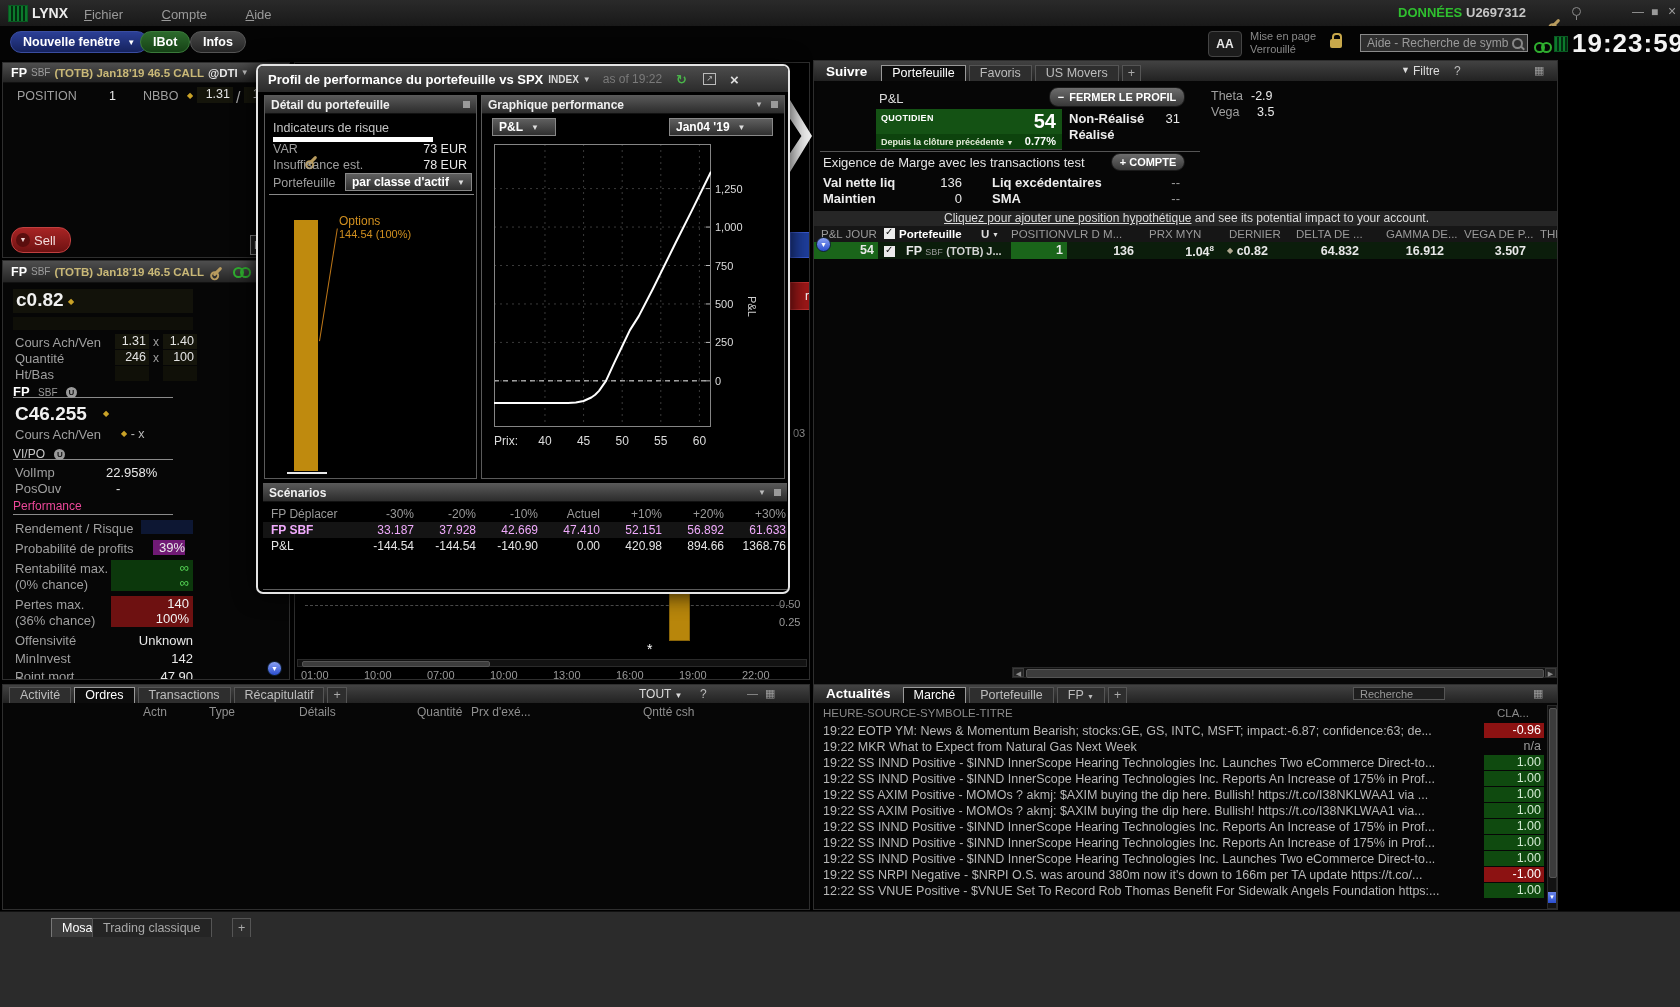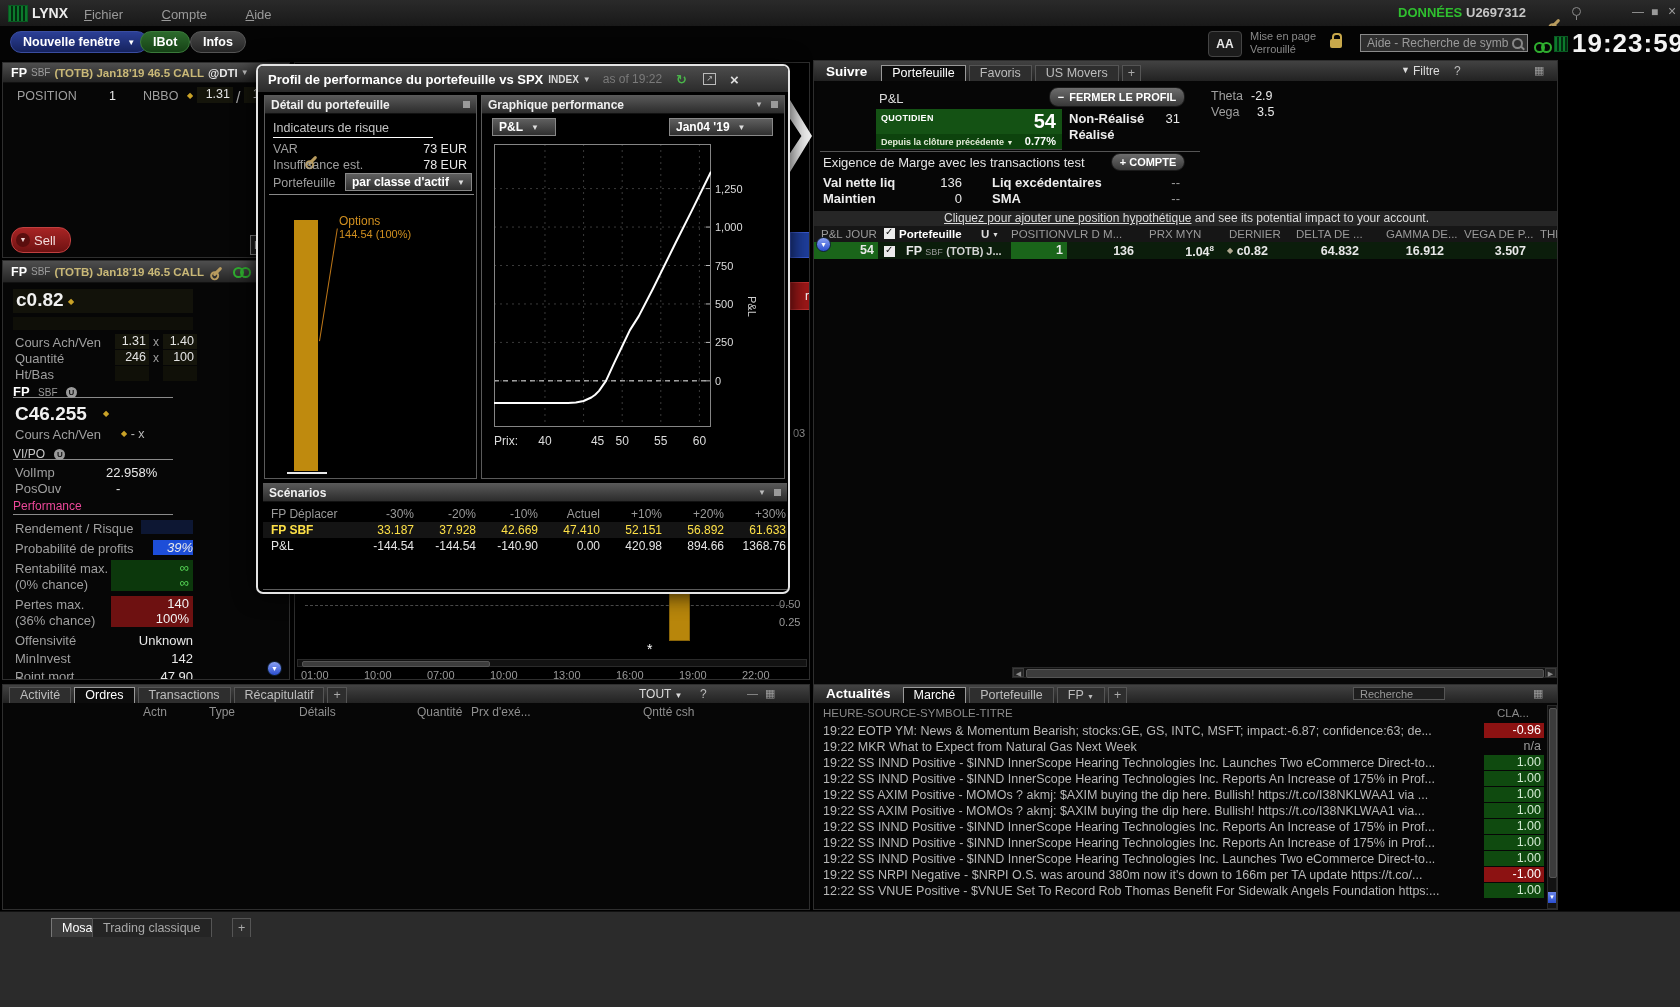--- a/index.html
+++ b/index.html
@@ -192,21 +192,21 @@
       <span class="ubadge" style="margin-left:5px;">U</span>
     </div>
     <span class="abs glabel" style="left:12px;top:204px;font-size:13px;">VolImp</span>
     <span class="abs wval" style="left:103px;top:204px;font-size:13px;">22.958%</span>
     <span class="abs glabel" style="left:12px;top:220px;font-size:13px;">PosOuv</span>
     <span class="abs wval" style="left:113px;top:220px;font-size:13px;">-</span>
     <div class="abs subhead" style="left:10px;top:238px;width:160px;height:15px;color:#ec4899;font-size:12px;">Performance</div>
     <span class="abs glabel" style="left:12px;top:260px;font-size:13px;">Rendement / Risque</span>
     <span class="abs" style="left:138px;top:259px;width:52px;height:14px;background:#0d1733;"></span>
     <span class="abs glabel" style="left:12px;top:280px;font-size:13px;">Probabilité de profits</span>
-    <span class="abs" style="left:150px;top:279px;width:40px;height:15px;background:#1d4ed8;color:#e8e8e8;text-align:right;font-size:13px;font-style:italic;">39%</span>
+    <span class="abs" style="left:150px;top:279px;width:32px;height:15px;background:#701a75;color:#e8e8e8;text-align:right;font-size:13px;">39%</span>
     <span class="abs glabel" style="left:12px;top:300px;font-size:13px;">Rentabilité max.</span>
     <span class="abs glabel" style="left:12px;top:316px;font-size:13px;">(0% chance)</span>
     <div class="abs" style="left:108px;top:299px;width:82px;height:31px;background:#0c380c;color:#56d656;font-size:13px;text-align:right;padding-right:4px;box-sizing:border-box;">
       <div>∞</div>
         <div>∞</div>
     </div>
     <span class="abs glabel" style="left:12px;top:336px;font-size:13px;">Pertes max.</span>
     <span class="abs glabel" style="left:12px;top:352px;font-size:13px;">(36% chance)</span>
     <div class="abs" style="left:108px;top:335px;width:82px;height:31px;background:#6e1111;color:#f2f2f2;font-size:13px;text-align:right;padding-right:4px;box-sizing:border-box;">
       <div>140</div>
@@ -343,21 +343,21 @@
       <span style="margin-left:14px;color:#4ab54a;font-weight:bold;font-size:13px;">↻</span>
       <span style="margin-left:16px;width:11px;height:10px;border:1px solid #bbb;color:#bbb;font-size:8px;text-align:center;line-height:9px;display:inline-block;">↗</span>
       <span style="margin-left:14px;color:#ddd;font-size:15px;font-weight:bold;">×</span>
     </div>
 
     <div class="subpanel" style="left:6px;top:29px;width:213px;height:384px;">
       <div class="subpanel-head">
         <span>Détail du portefeuille</span>
           <span class="minsq"></span>
       </div>
-      <div class="abs" style="left:8px;top:25px;width:160px;border-bottom:1px solid #ffffff;color:#c4c4c4;font-size:12.5px;padding-bottom:2px;">Indicateurs de risque</div>
+      <div class="abs" style="left:8px;top:25px;width:160px;border-bottom:5px solid #ffffff;color:#c4c4c4;font-size:12.5px;padding-bottom:2px;">Indicateurs de risque</div>
       <span class="abs glabel" style="left:8px;top:46px;font-size:12.5px;">VAR</span>
       <span class="wrench abs" style="left:42px;top:52px;"></span>
       <span class="abs wval" style="left:130px;top:46px;width:72px;text-align:right;font-size:12.5px;">73 EUR</span>
       <span class="abs glabel" style="left:8px;top:62px;font-size:12.5px;">Insuffisance est.</span>
       <span class="abs wval" style="left:130px;top:62px;width:72px;text-align:right;font-size:12.5px;">78 EUR</span>
       <span class="abs glabel" style="left:8px;top:80px;font-size:12.5px;">Portefeuille</span>
       <div class="dd" style="left:80px;top:77px;">
         <span>par classe d'actif</span>
           <span class="car">▼</span>
       </div>
@@ -410,37 +410,37 @@
         </svg>
       <span class="abs" style="left:276px;top:200px;color:#cfcfcf;font-size:11px;transform:rotate(90deg);transform-origin:0 0;">P&amp;L</span>
       <span class="abs" style="left:12px;top:338px;color:#dcdcdc;font-size:12px;">Prix:</span>
     <div class="ytl" style="top: 278.859px;">0</div>
         <div class="ytl" style="top: 240.408px;">250</div>
         <div class="ytl" style="top: 201.957px;">500</div>
         <div class="ytl" style="top: 163.505px;">750</div>
         <div class="ytl" style="top: 125.054px;">1,000</div>
         <div class="ytl" style="top: 86.6033px;">1,250</div>
         <div class="xtl" style="left: 49.968px;">40</div>
-        <div class="xtl" style="left: 88.5801px; margin-left: 14px;">45</div>
+        <div class="xtl" style="left: 88.5801px;">45</div>
         <div class="xtl" style="left: 127.192px;">50</div>
         <div class="xtl" style="left: 165.804px;">55</div>
         <div class="xtl" style="left: 204.416px;">60</div>
       </div>
 
     <div class="subpanel" style="left:5px;top:417px;width:524px;height:107px;border-left:none;border-right:none;">
       <div class="subpanel-head">
         <span>Scénarios</span>
         <span style="margin-left:auto;font-size:8px;color:#bbb;">▼</span>
         <span class="minsq" style="margin-left:8px;"></span>
       </div>
       <div class="scenrow" style="top:22px;color:#9a9a9a;">
         <span style="padding-left:8px;">FP Déplacer</span>
         <span class="cells" id="scen-cols"><span class="scell">-30%</span><span class="scell">-20%</span><span class="scell">-10%</span><span class="scell">Actuel</span><span class="scell">+10%</span><span class="scell">+20%</span><span class="scell">+30%</span></span>
       </div>
-      <div class="scenrow" style="top:38px;background:#141414;color:#fde047;">
+      <div class="scenrow" style="top:38px;background:#141414;color:#f0abfc;">
         <span style="padding-left:8px;font-weight:bold;">FP SBF</span>
         <span class="cells" id="scen-sym"><span class="scell">33.187</span><span class="scell">37.928</span><span class="scell">42.669</span><span class="scell">47.410</span><span class="scell">52.151</span><span class="scell">56.892</span><span class="scell">61.633</span></span>
       </div>
       <div class="scenrow" style="top:54px;color:#e4e4e4;">
         <span style="padding-left:8px;">P&amp;L</span>
         <span class="cells" id="scen-pnl"><span class="scell">-144.54</span><span class="scell">-144.54</span><span class="scell">-140.90</span><span class="scell">0.00</span><span class="scell">420.98</span><span class="scell">894.66</span><span class="scell">1368.76</span></span>
       </div>
     </div>
   </div>
 

